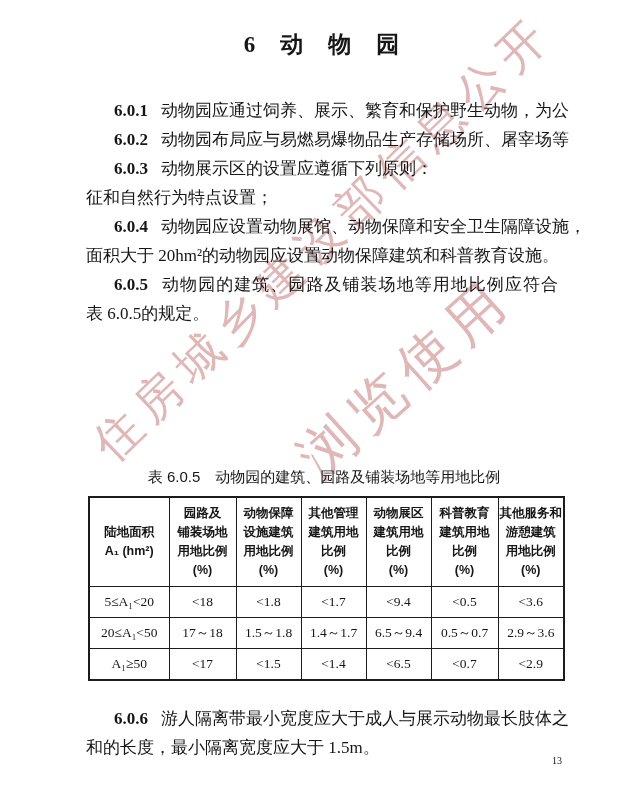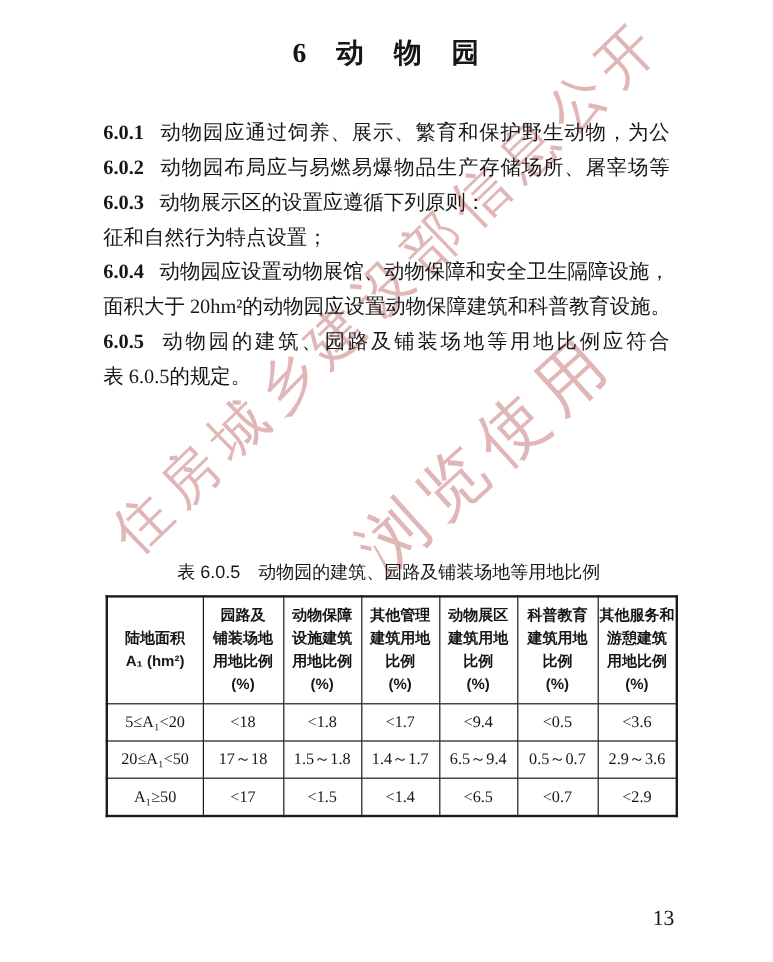--- a/index.html
+++ b/index.html
@@ -17,36 +17,36 @@
   .wm1{left:6px;top:207px;width:634px;text-align:center;font-size:47px;letter-spacing:9px;transform:rotate(-44deg);}
   .wm2{left:264px;top:340px;width:284px;text-align:center;font-size:56px;letter-spacing:10px;transform:rotate(-42deg);}
   
   .z{position:absolute;z-index:2;}
   .title{top:29px;left:0;width:100%;text-align:center;font-size:23px;font-weight:bold;letter-spacing:1px;}
   .bodyblk{left:86px;top:96px;width:472px;}
   .post{left:86px;top:704px;width:472px;}
   .ln{margin:0;font-size:17px;line-height:29px;white-space:nowrap;}
   .j{text-align:justify;text-align-last:justify;}
   .ind{padding-left:34px;}
-  .lbl{font-weight:bold;margin-right:13px;}
+  .lbl{font-weight:bold;margin-right:13px;margin-left:28px;}
   .caption{top:468px;left:84px;width:480px;text-align:center;
     font-family:"Liberation Sans","DejaVu Sans",sans-serif;font-weight:normal;font-size:15px;}
   table.tbl{
     position:absolute;z-index:2;top:496px;left:88px;width:476px;
     border-collapse:collapse;table-layout:fixed;border:2px solid #1c1c1c;
     background:transparent;
   }
   .tbl th,.tbl td{border:1px solid #1c1c1c;text-align:center;vertical-align:middle;}
   .tbl th{
     font-family:"Liberation Sans","DejaVu Sans",sans-serif;
     font-size:12.5px;font-weight:bold;line-height:19px;white-space:pre-line;
     height:84px;padding:2px 1px;margin-top:32px;
   }
   .tbl td{font-family:"Liberation Serif","DejaVu Serif",serif;font-size:13.5px;height:30px;padding:0 1px;margin-left:26px;}
-  .pagenum{top:755px;right:82px;font-size:18px;}
+  .pagenum{top:755px;right:82px;font-size:10px;}
 </style>
 </head>
 <body>
 
 <div class="page">
 
   <div class="wm wm1">住房城乡建设部信息公开</div>
   <div class="wm wm2">浏览使用</div>
 
   <div class="z title">6　动　物　园</div>
@@ -128,16 +128,20 @@
         <td>&lt;17</td>
         <td>&lt;1.5</td>
         <td>&lt;1.4</td>
         <td>&lt;6.5</td>
         <td>&lt;0.7</td>
         <td>&lt;2.9</td>
       </tr>
     </tbody>
   </table>
 
+  <div class="z post">
+    <p class="ln j"><span class="lbl">6.0.6</span><span>游人隔离带最小宽度应大于成人与展示动物最长肢体之</span></p>
+    <p class="ln"><span>和的长度，最小隔离宽度应大于 1.5m。</span></p>
+  </div>
 
   <div class="z pagenum">13</div>
 
 </div>
 
 </body></html>

